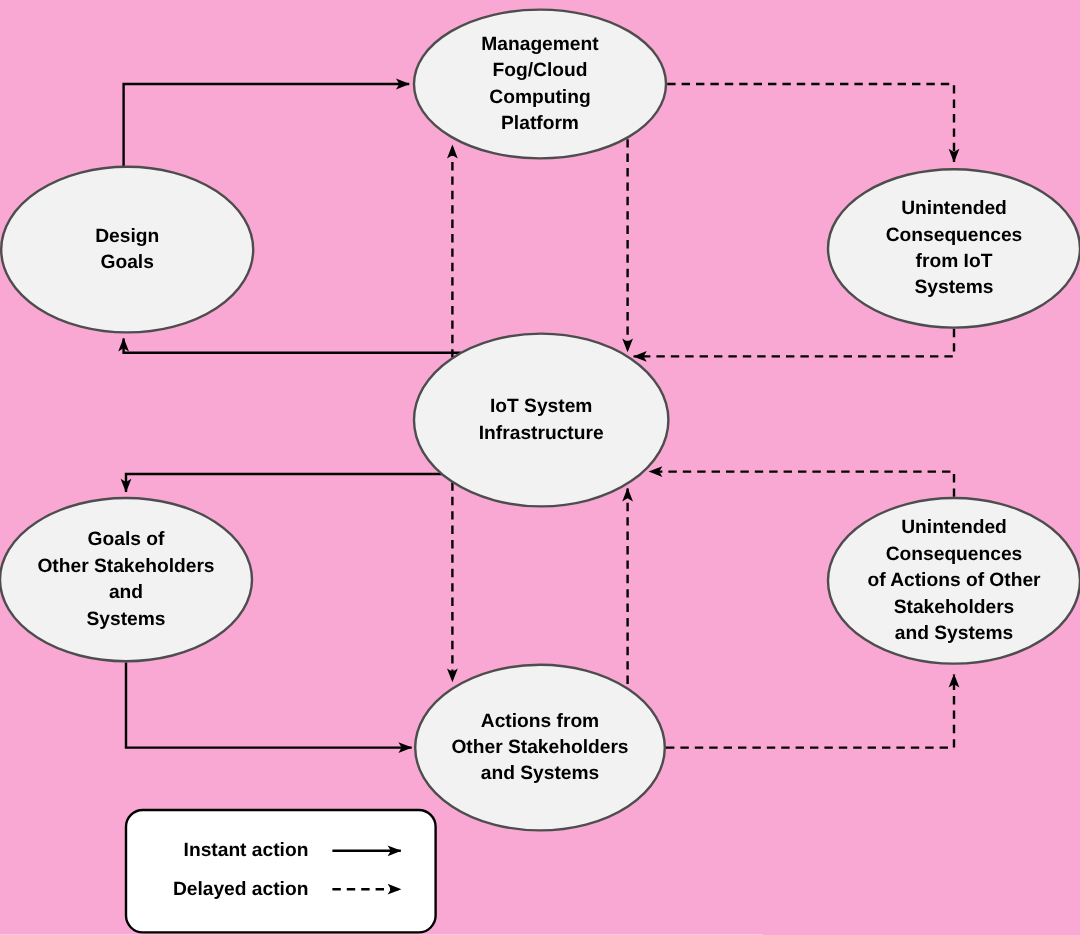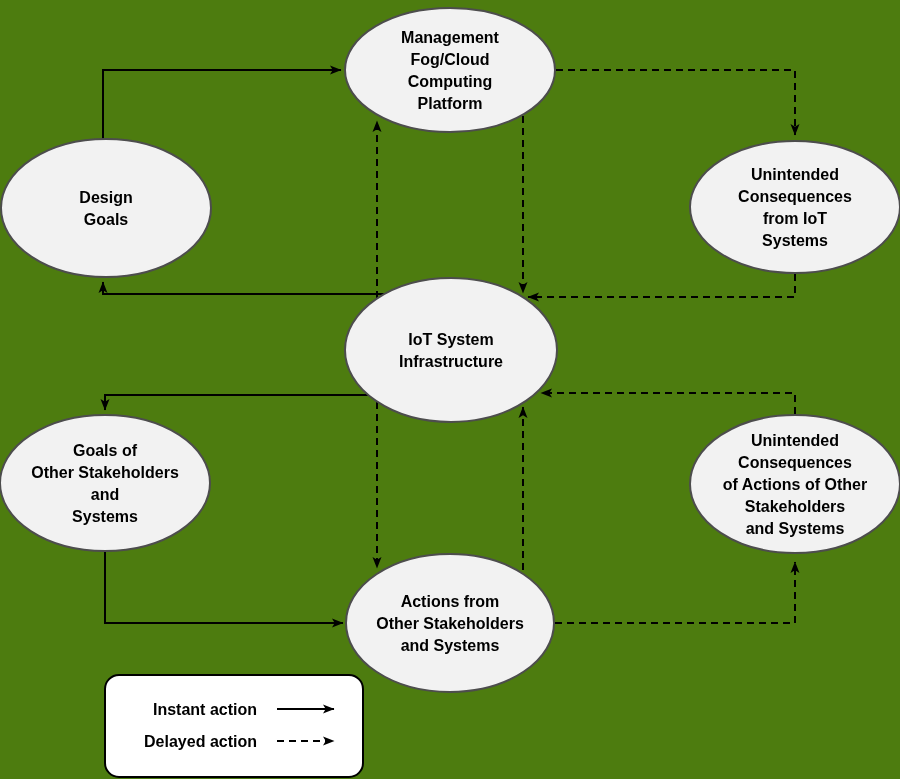--- a/index.html
+++ b/index.html
@@ -5,21 +5,21 @@
   html, body {
     margin: 0;
     padding: 0;
     background: #ffffff;
     font-family: "Liberation Sans", sans-serif;
   }
   .canvas-wrap {
     position: relative;
     width: 900px;
     height: 779px;
-    background: #4d7c0f;
+    background: #f9a8d4;
     overflow: hidden;
   }
   svg { display: block; }
   .edge-solid {
     fill: none;
     stroke: #000000;
     stroke-width: 2;
   }
   .edge-dashed {
     fill: none;

